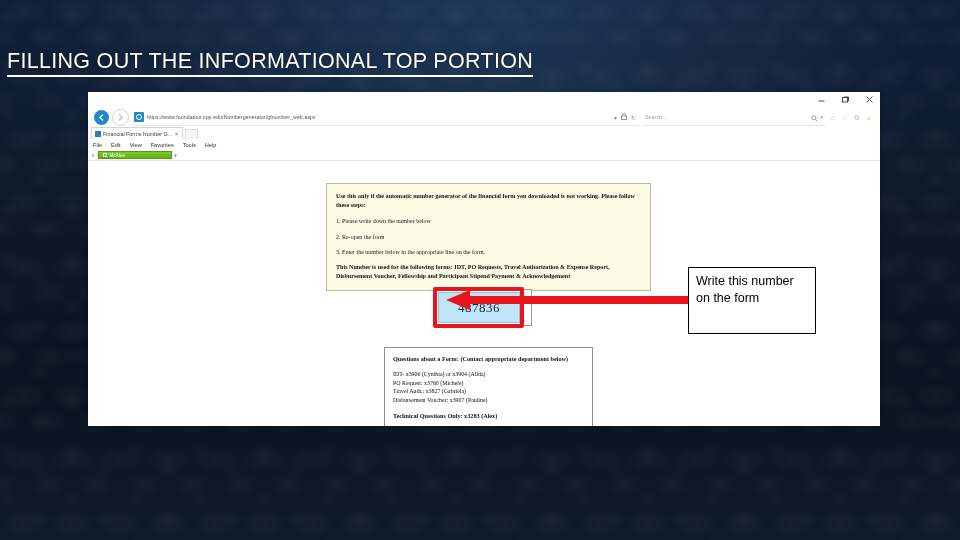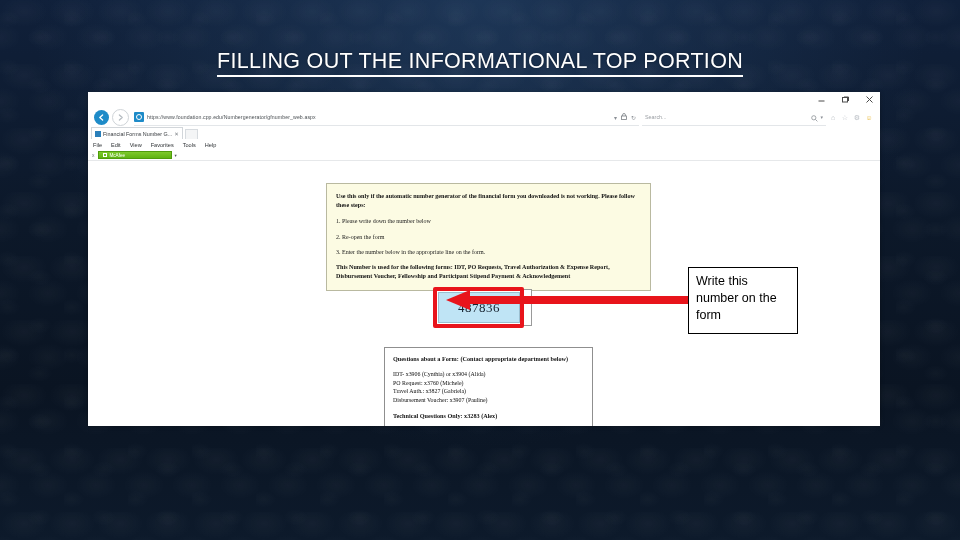--- a/index.html
+++ b/index.html
@@ -24,23 +24,24 @@
   }
   #slide-bg:after{
     content:"";position:absolute;inset:0;
     background-image:
       radial-gradient(ellipse 18px 12px at 12% 40%, rgba(255,255,255,.022), rgba(255,255,255,0) 72%),
       radial-gradient(ellipse 18px 12px at 62% 78%, rgba(255,255,255,.022), rgba(255,255,255,0) 72%);
     background-size:64px 48px,64px 48px;
   }
   
   #slide-title{
-    position:absolute;left:0;right:0;top:49px;text-align:center;
+    position:absolute;left:0;right:0;top:49px;
     color:#ffffff;font-size:21.5px;letter-spacing:.3px;
     font-family:"Liberation Sans", sans-serif;
+    padding-left:7px;
   }
   #slide-title span{
     border-bottom:2px solid #ffffff;padding-bottom:2px;
     text-shadow:0 0 2px rgba(0,0,0,.45);
   }
   
   #browser-window{
     position:absolute;left:88px;top:92px;width:792px;height:333px;
     background:#ffffff;
     box-shadow:0 1px 4px rgba(0,0,0,.35);
@@ -132,21 +133,21 @@
     padding:7px 8px 10px 8px;box-sizing:border-box;
     font-family:"Liberation Serif", serif;color:#111;
   }
   .contact-head{font-size:6.2px;font-weight:bold;margin:0 0 8px 0;}
   .contact-line{font-size:5.9px;line-height:1.45;margin:0;}
   .contact-tech{font-size:6.2px;font-weight:bold;margin:8px 0 0 0;}
   
   #callout-arrow{position:absolute;left:434px;top:289px;width:260px;height:22px;pointer-events:none;}
   
   #note-box{
-    position:absolute;left:688px;top:267px;width:110px;height:67px;
+    position:absolute;left:688px;top:267px;width:128px;height:67px;
     background:#ffffff;border:1px solid #000000;box-sizing:border-box;
     padding:5px 7px;color:#000;font-size:12.5px;line-height:1.36;
     font-family:"Liberation Sans", sans-serif;
   }
 </style>
 </head>
 <body>
 
 <div id="slide-bg"></div>
 

